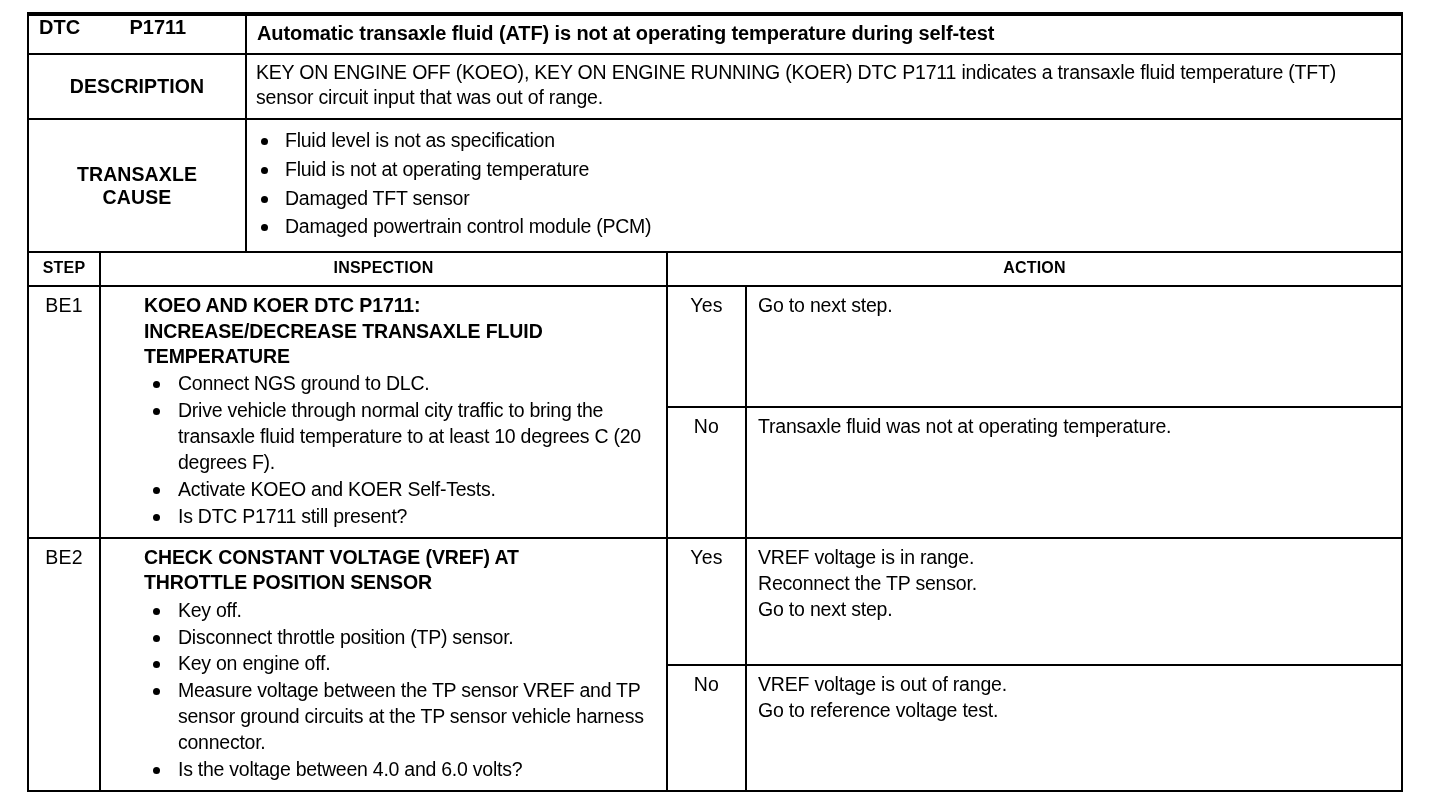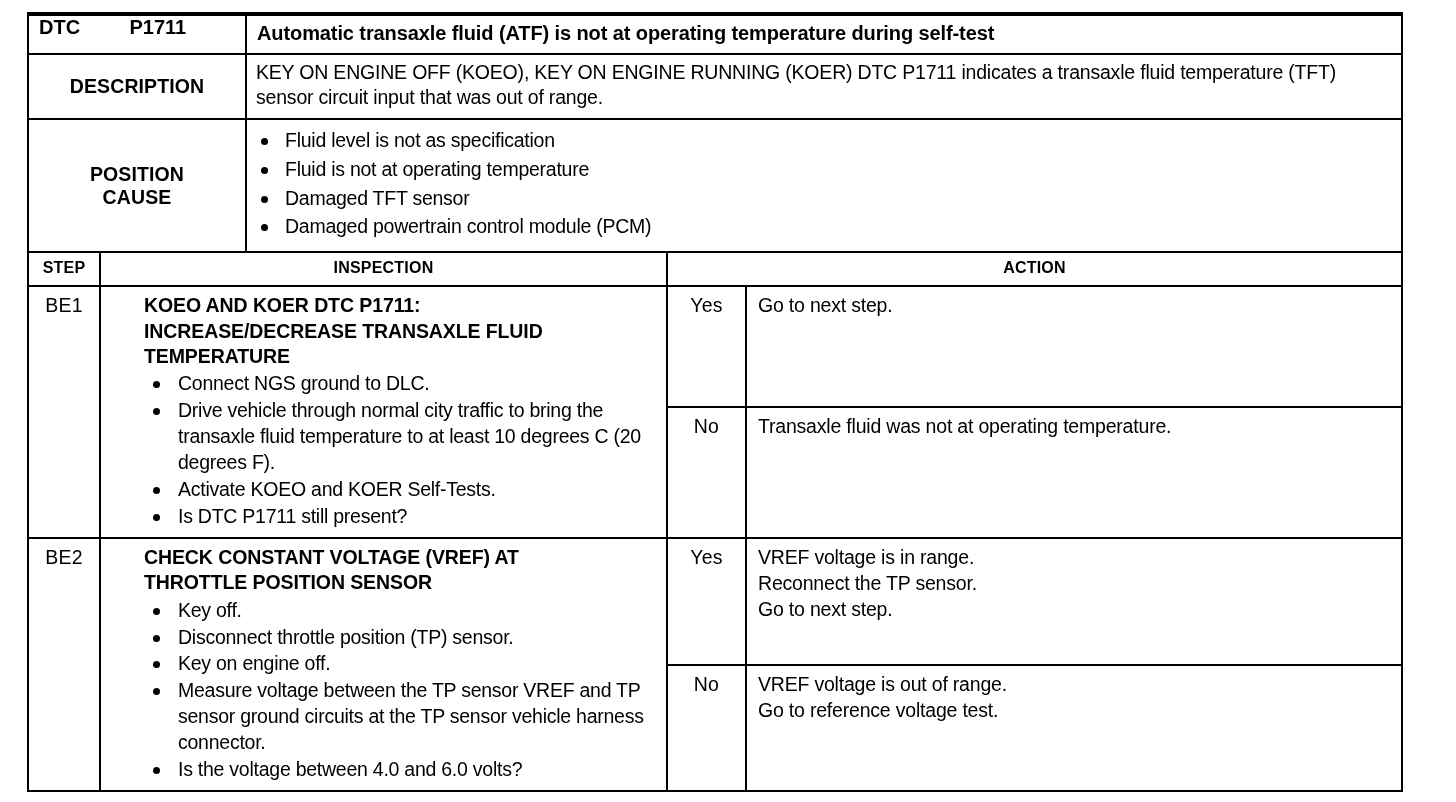--- a/index.html
+++ b/index.html
@@ -197,21 +197,21 @@
         </td>
         <td class="frame-right" colspan="3">
           <div class="cell">KEY ON ENGINE OFF (KOEO), KEY ON ENGINE RUNNING (KOER) DTC P1711 indicates a transaxle fluid temperature (TFT) sensor circuit input that was out of range.</div>
         </td>
       </tr>
 
       <tr>
         <td class="frame-left" colspan="2" style="height:108px">
           <div class="vcenter-label hdr-label">
             <span>
-              <span>POSITION</span><br>
+              <span>TRANSAXLE</span><br>
               <span>CAUSE</span>
             </span>
           </div>
         </td>
         <td class="frame-right" colspan="3">
           <ul class="bullets cause" style="padding:8px 0 8px 0">
             <li>Fluid level is not as specification</li>
             <li>Fluid is not at operating temperature</li>
             <li>Damaged TFT sensor</li>
             <li>Damaged powertrain control module (PCM)</li>

